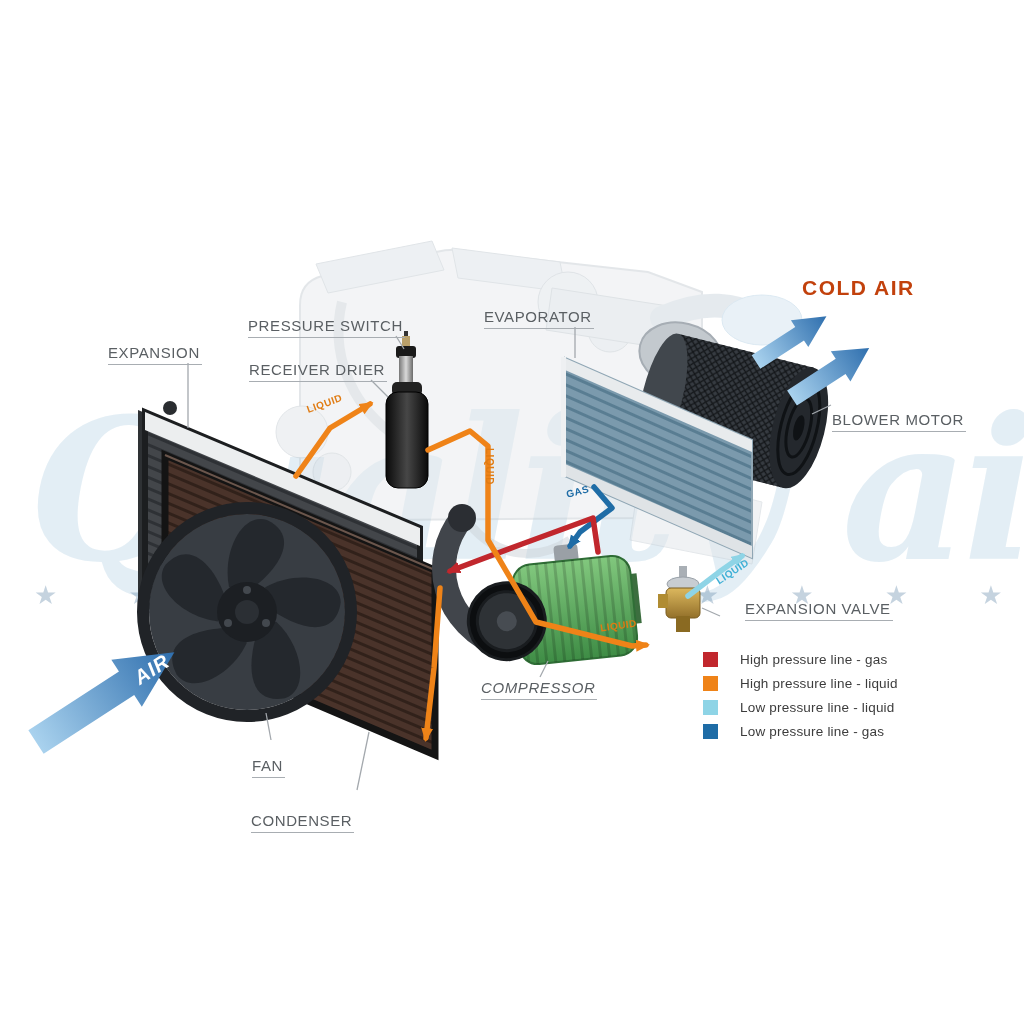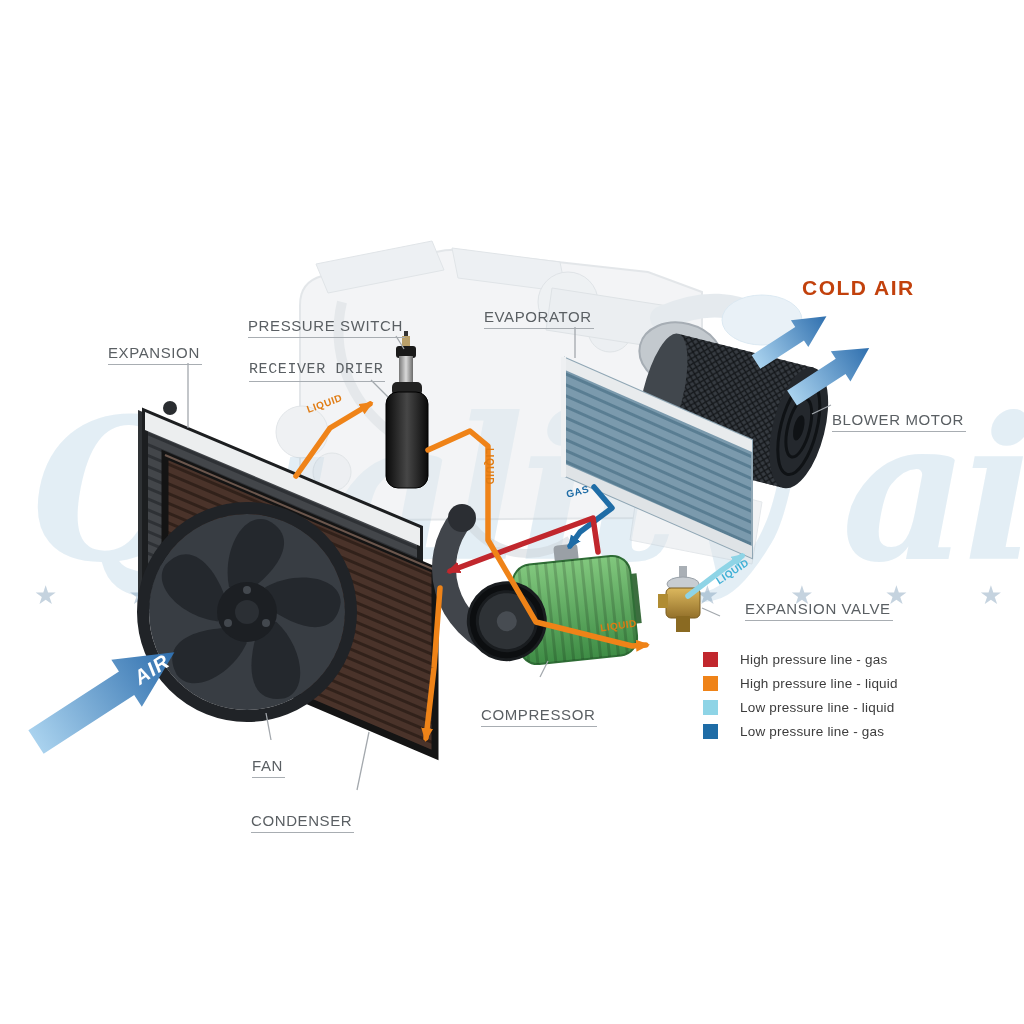--- a/index.html
+++ b/index.html
@@ -228,25 +228,25 @@
         <path d="M0,-9 H58 V-18 L92,0 L58,18 V9 H0 Z" fill="url(#gradArrow)"></path>
       </g>
     </g>
     <g transform="translate(36,742) rotate(-33)">
       <path d="M0,-14 H108 V-28 L165,0 L108,28 V14 H0 Z" fill="url(#gradArrow)"></path>
     </g>
   </svg>
 
   <div class="diagram-label" style="left:108px;top:344px;">EXPANSION</div>
   <div class="diagram-label" style="left:248px;top:317px;">PRESSURE SWITCH</div>
-  <div class="diagram-label" style="left:249px;top:361px;font-family:Liberation Mono, monospace;">RECEIVER DRIER</div>
+  <div class="diagram-label" style="left:249px;top:361px;">RECEIVER DRIER</div>
   <div class="diagram-label" style="left:484px;top:308px;">EVAPORATOR</div>
   <div class="diagram-label" style="left:832px;top:387px;margin-top:24px;">BLOWER MOTOR</div>
   <div class="diagram-label" style="left:722px;top:600px;margin-left:23px;">EXPANSION VALVE</div>
-  <div class="diagram-label" style="left:481px;top:706px;">COMPRESSOR</div>
+  <div class="diagram-label" style="left:481px;top:679px;font-style:italic;">COMPRESSOR</div>
   <div class="diagram-label" style="left:252px;top:742px;margin-top:15px;">FAN</div>
   <div class="diagram-label" style="left:251px;top:812px;">CONDENSER</div>
 
   <div class="cold-air">COLD AIR</div>
   <div class="air-text">AIR</div>
 
   <div class="pipe-label pl-orange pl-1">LIQUID</div>
   <div class="pipe-label pl-orange pl-2">LIQUID</div>
   <div class="pipe-label pl-dblue pl-3">GAS</div>
   <div class="pipe-label pl-lblue pl-4">LIQUID</div>

